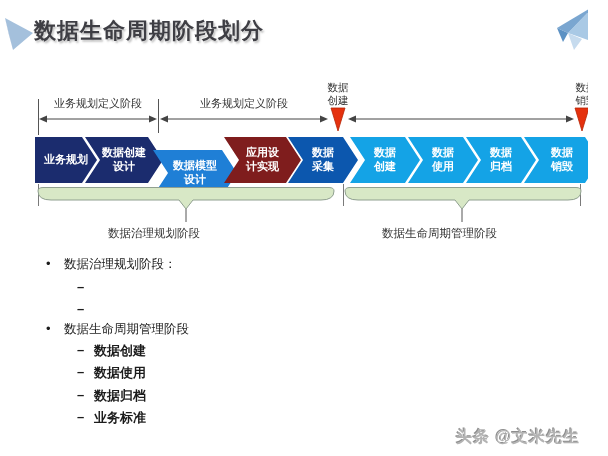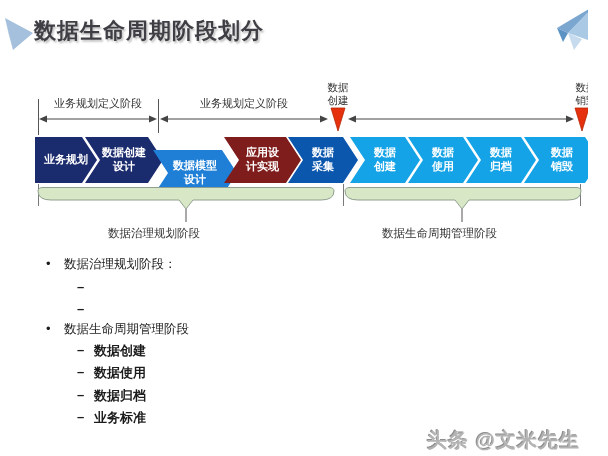--- a/index.html
+++ b/index.html
@@ -27,21 +27,21 @@
   .tickdn{position:absolute;top:184px;width:1px;height:22px;background:#7a7a7a;}
   
   .brace-label{position:absolute;top:226px;text-align:left;font-size:11.5px;color:#333;}
   
   .line{position:absolute;left:40px;display:flex;align-items:flex-start;color:#1c1c1c;font-size:12.5px;}
   .line .mk{flex:0 0 auto;}
   .lvl0 .mk{margin-left:6px;width:18px;font-size:13px;}
   .lvl1{font-weight:bold;font-size:13px;}
   .lvl1 .mk{margin-left:37px;width:17px;}
   
-  .watermark{position:absolute;right:8px;top:427px;font-size:20px;font-weight:bold;color:#b3b3b3;
+  .watermark{position:absolute;right:8px;top:427px;font-size:16px;font-weight:bold;color:#b3b3b3;
              letter-spacing:1px;text-shadow:1px 1px 0 #ffffff,-1px -1px 0 #8e8e8e;}
 </style>
 </head>
 <body>
 
 <div class="slide">
 
   <svg class="abs" style="left:4px;top:16px;" width="32" height="36">
     <polygon points="1,2 29,17 9,34" fill="#a4c0dc"></polygon>
     <polygon points="1,2 9,34 5,19" fill="#7e9fc4"></polygon>

